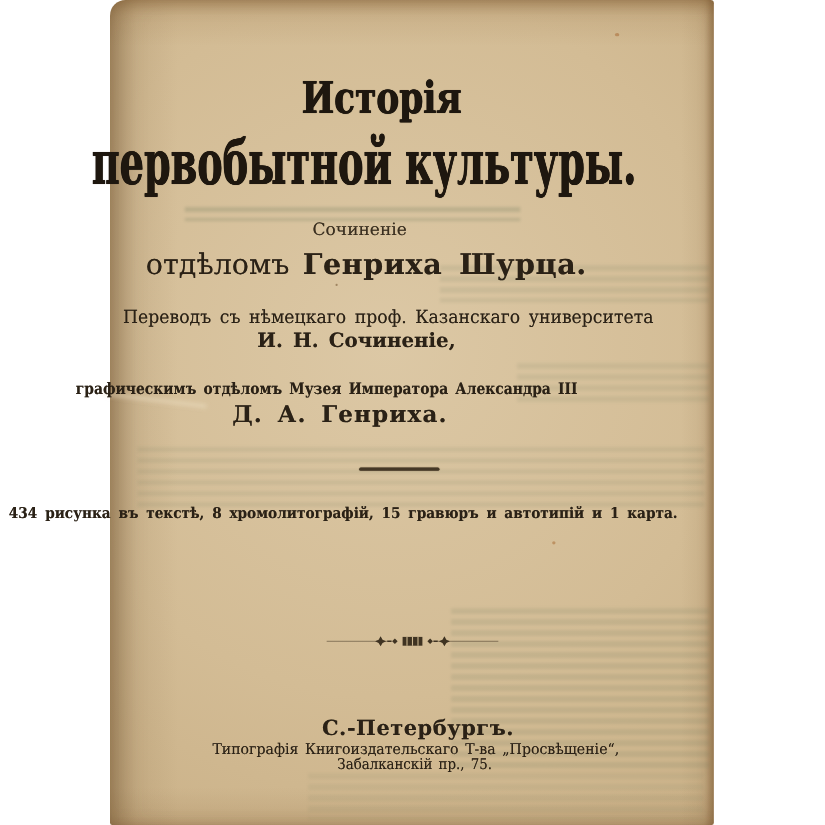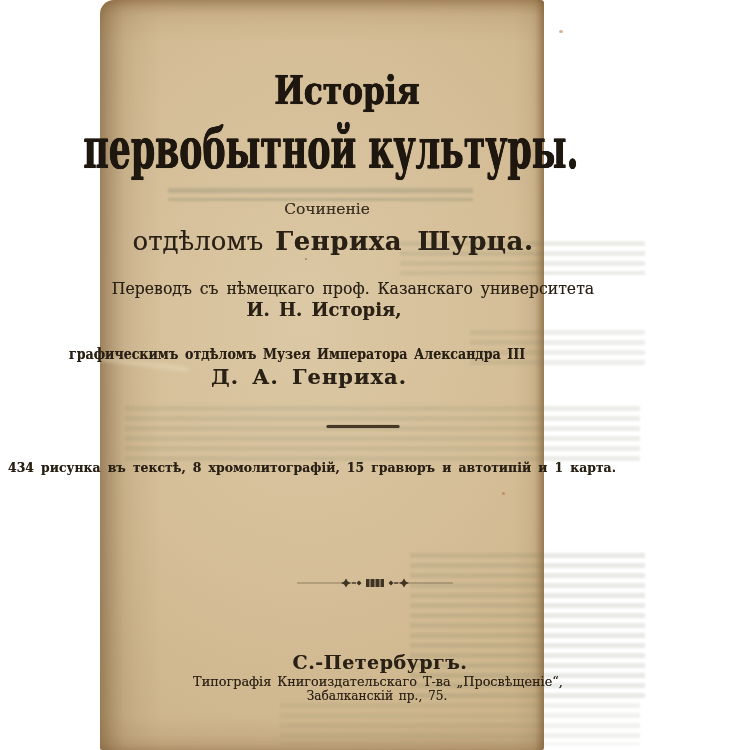--- a/index.html
+++ b/index.html
@@ -3,21 +3,21 @@
 <meta charset="utf-8">
 <style>
   html,body{margin:0;padding:0;}
   body{
     width:750px;height:750px;overflow:hidden;position:relative;
     background:#ffffff;
     font-family:"DejaVu Serif","Liberation Serif",serif;
   }
   
   .page{
-    position:absolute;left:100px;top:0;width:444px;height:750px;
+    position:absolute;left:100px;top:0;width:549px;height:750px;
     background:
       linear-gradient(180deg, rgba(150,112,66,.38) 0, rgba(150,112,66,.14) 14px, rgba(150,112,66,0) 42px),
       linear-gradient(90deg, rgba(108,78,42,.32) 0, rgba(108,78,42,.10) 24px, rgba(108,78,42,0) 62px),
       linear-gradient(270deg, rgba(118,86,46,.30) 0, rgba(118,86,46,.10) 8px, rgba(118,86,46,0) 30px),
       linear-gradient(0deg, rgba(138,102,60,.18) 0, rgba(138,102,60,0) 34px),
       radial-gradient(115% 85% at 46% 42%, #dcc8a5 0%, #d3bc95 50%, #cbb289 78%, #c3a87d 100%);
     border-radius:14px 3px 2px 2px;
     box-shadow:
       inset 0 12px 16px -10px rgba(120,85,45,.40),
       inset 22px 0 28px -18px rgba(105,75,40,.40),
@@ -82,21 +82,21 @@
   </div>
 
   <div class="line" style="left:233px;top:228px;font-size:26px;">
     <span class="inner">отдѣломъ</span><span class="inner b" style="margin-left:12px;letter-spacing:.5px;word-spacing:6px;">Генриха Шурца.</span>
   </div>
 
   <div class="line" style="left:253px;top:281px;font-size:16.5px;word-spacing:3px;">
     <span class="inner" style="transform:scaleX(.95);">Переводъ съ нѣмецкаго проф. Казанскаго университета</span>
   </div>
   <div class="line b" style="left:224px;top:301px;font-size:18px;word-spacing:3px;">
-    <span class="inner">И. Н. Исторія,</span>
+    <span class="inner">И. Н. Сочиненіе,</span>
   </div>
 
   <div class="line" style="left:197px;top:347px;font-size:14.5px;word-spacing:2.5px;font-weight:bold;">
     <span class="inner" style="transform:scaleX(.87);">графическимъ отдѣломъ Музея Императора Александра III</span>
   </div>
   <div class="line b" style="left:209px;top:366px;font-size:21px;letter-spacing:1px;word-spacing:5px;">
     <span class="inner">Д. А. Генриха.</span>
   </div>
 
   <div class="rule" style="left:263px;top:425px;width:73px;"></div>

